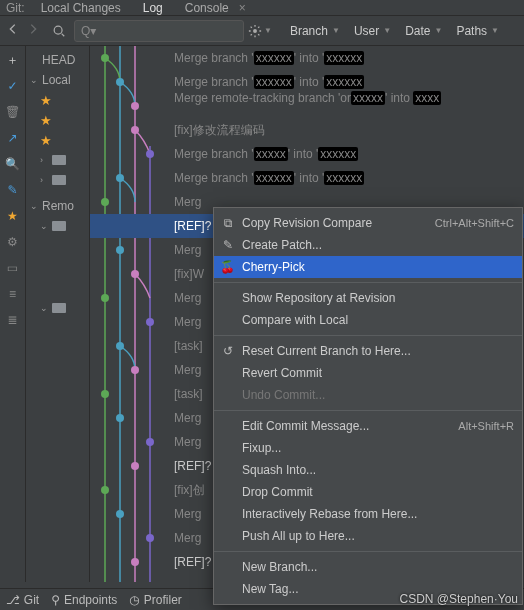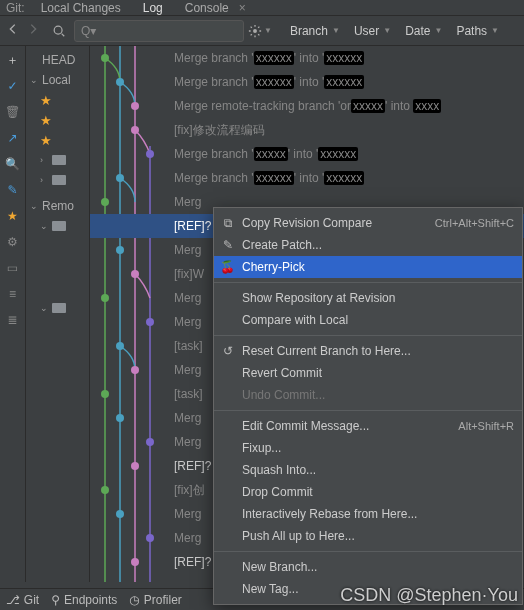--- a/index.html
+++ b/index.html
@@ -40,21 +40,21 @@
 .ctx{position:absolute;left:213px;top:207px;width:310px;background:#46494b;border:1px solid #666;box-shadow:0 4px 16px rgba(0,0,0,.5);z-index:20;padding:4px 0}
 .ctx .item{height:22px;display:flex;align-items:center;padding:0 8px 0 28px;position:relative;color:#ccc}
 .ctx .item .icnslot{position:absolute;left:6px;width:16px;text-align:center;color:#bbb}
 .ctx .item.hl{background:#2f65ca;color:#fff}
 .ctx .item.hl .icnslot{color:#fff}
 .ctx .item.dis{color:#777}
 .ctx .item .sc{margin-left:auto;color:#aaa;font-size:11px}
 .ctx .sep{height:1px;background:#5a5d5f;margin:4px 0}
 .bottom{position:absolute;bottom:0;left:0;right:0;height:22px;background:#3c3f41;border-top:1px solid #2b2b2b;display:flex;align-items:center;padding:0 6px;gap:12px;z-index:5}
 .bottom .btn{color:#bbb;display:flex;align-items:center;gap:4px}
-.watermark{position:absolute;right:6px;bottom:4px;color:#dcdcdc;font-size:18px;opacity:.9;z-index:30;text-shadow:0 0 3px #000}
+.watermark{position:absolute;right:6px;bottom:4px;color:#dcdcdc;font-size:12px;opacity:.9;z-index:30;text-shadow:0 0 3px #000}
 </style>
 </head>
 <body>
 
 <div class="top">
   <span class="label">Git:</span>
   <span class="tab">Local Changes</span>
   <span class="tab active">Log</span>
   <span class="tab">Console</span>
   <span class="close-x">×</span>
@@ -198,21 +198,21 @@
       <circle cx="60" cy="492" r="4" fill="#7a67c9"></circle>
       <circle cx="45" cy="516" r="4" fill="#c87fbf"></circle>
     </svg>
     <div id="commits">
         <div class="commitrow" style="top: 0px;">
           <span class="msg">Merge branch '<span class="blur">xxxxxx</span>' into '<span class="blur">xxxxxx</span></span>
         </div>
         <div class="commitrow" style="top: 24px;">
           <span class="msg">Merge branch '<span class="blur">xxxxxx</span>' into '<span class="blur">xxxxxx</span></span>
         </div>
-        <div class="commitrow" style="top: 48px;">
+        <div class="commitrow" style="top: 40px;">
           <span class="msg">Merge remote-tracking branch 'or<span class="blur">xxxxx</span>' into <span class="blur">xxxx</span></span>
         </div>
         <div class="commitrow" style="top: 72px;">
           <span class="msg">[fix]修改流程编码</span>
         </div>
         <div class="commitrow" style="top: 96px;">
           <span class="msg">Merge branch '<span class="blur">xxxxx</span>' into '<span class="blur">xxxxxx</span></span>
         </div>
         <div class="commitrow" style="top: 120px;">
           <span class="msg">Merge branch '<span class="blur">xxxxxx</span>' into '<span class="blur">xxxxxx</span></span>

